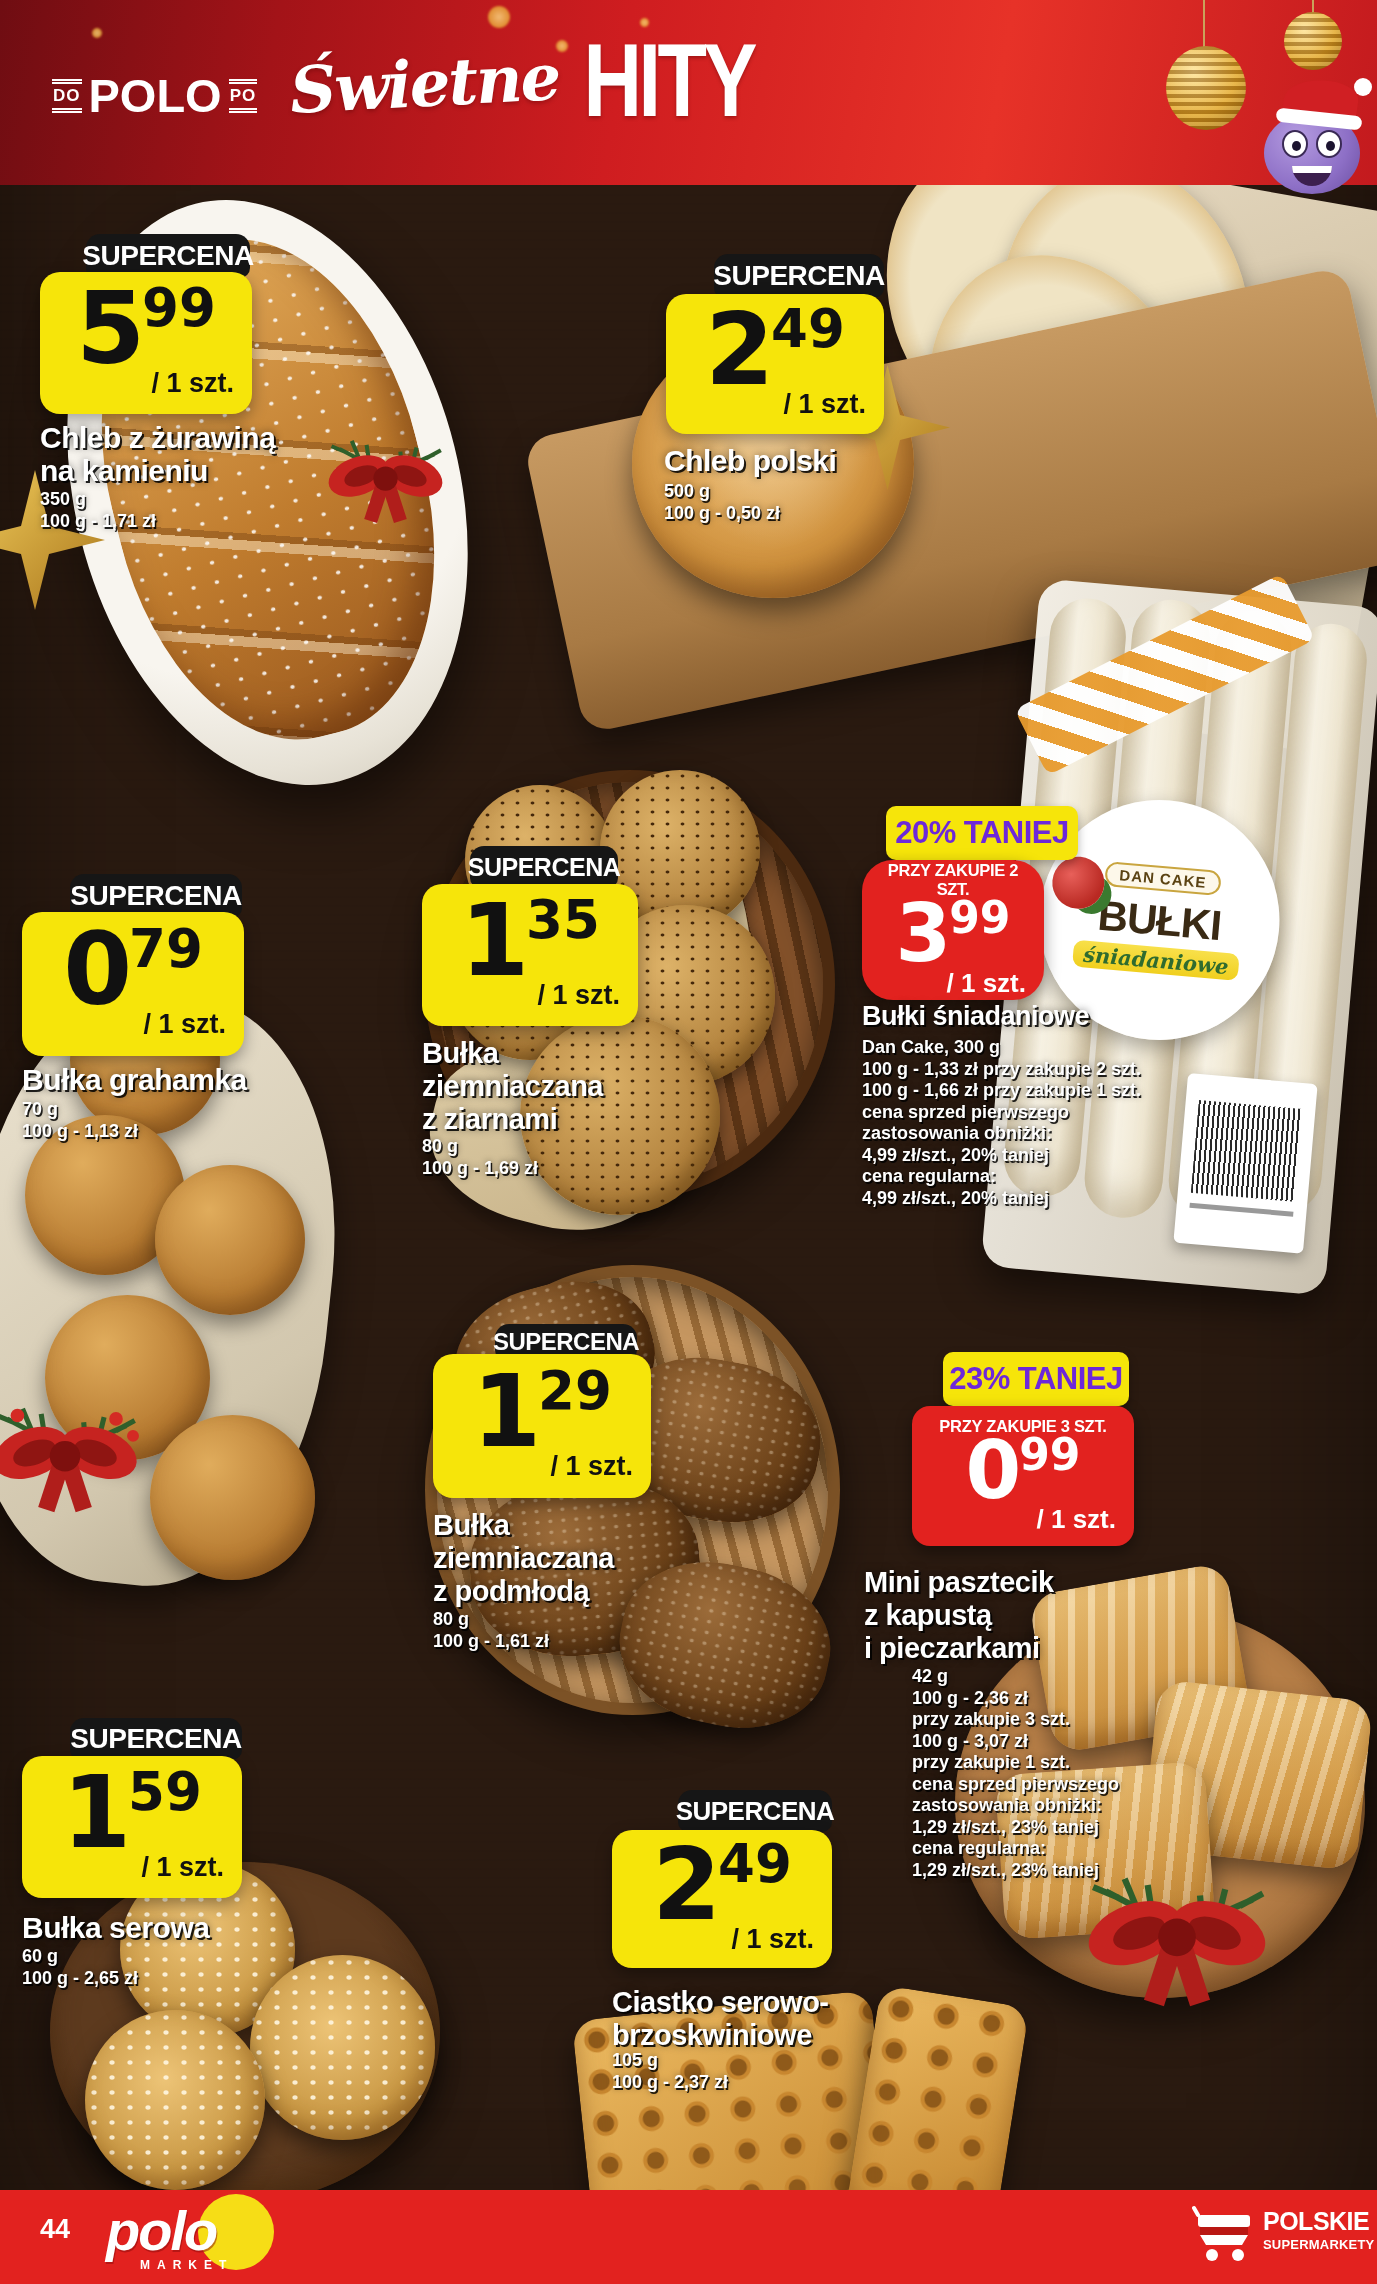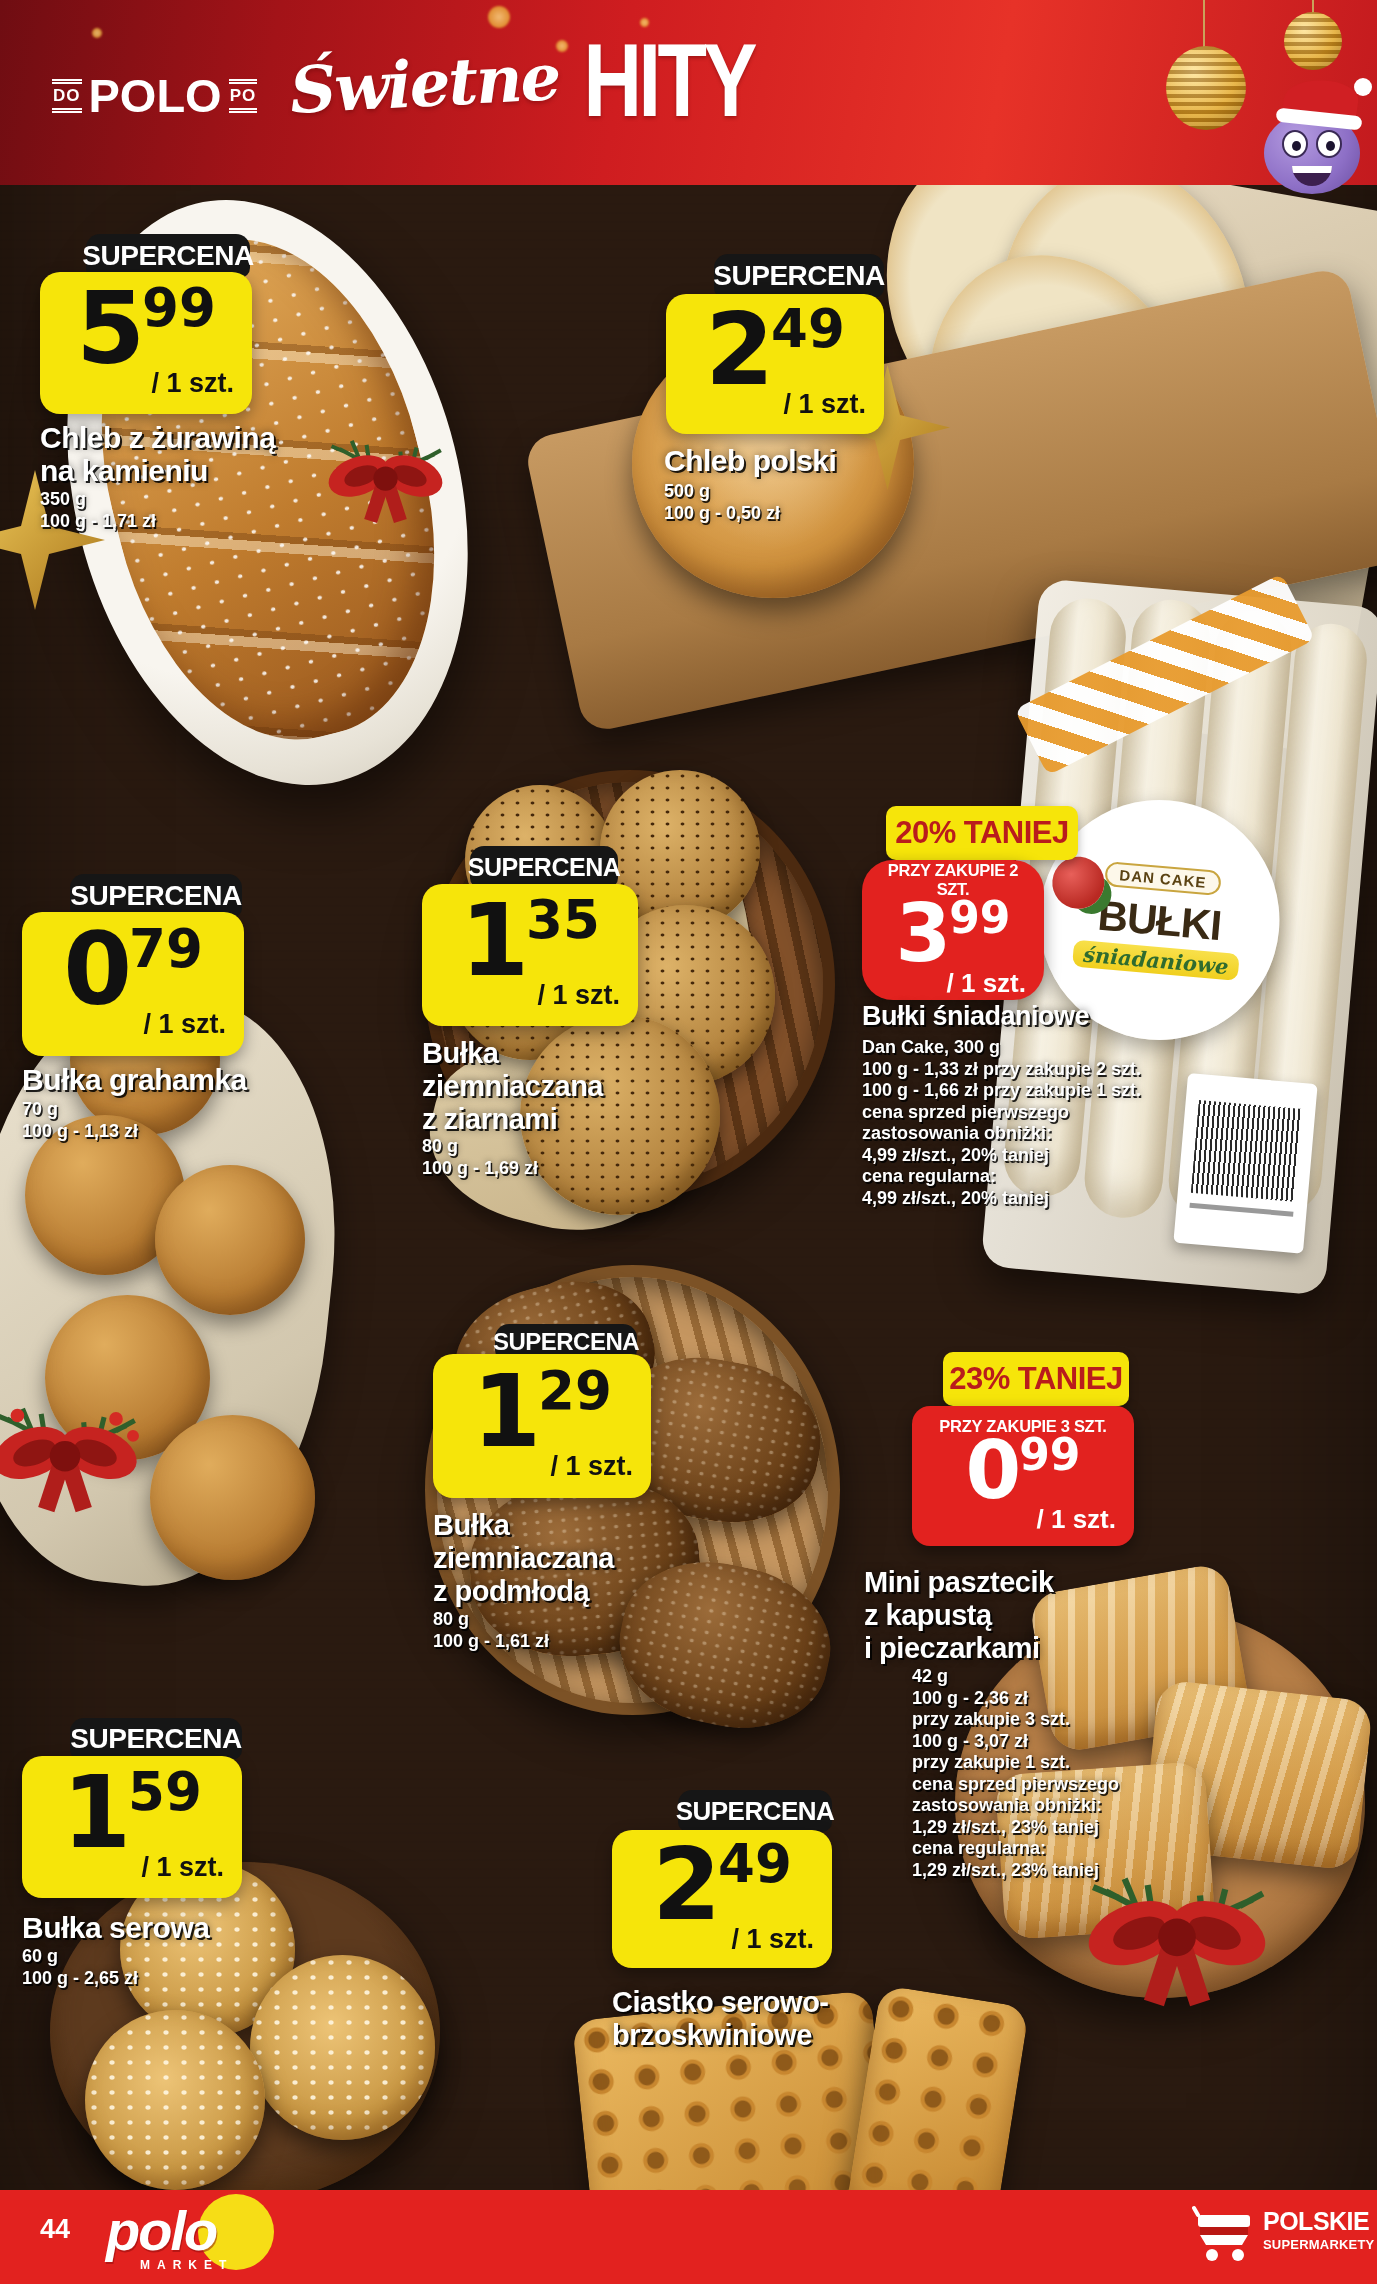--- a/index.html
+++ b/index.html
@@ -52,21 +52,21 @@
   .sc-badge{position:absolute;z-index:3;background:#161616;color:#fff;font-weight:700;
     display:flex;align-items:center;justify-content:center;border-radius:14px 14px 10px 10px;
     font-size:28px;letter-spacing:-.5px;}
   .ybox{position:absolute;z-index:4;background:#f6e50a;border-radius:20px;color:#111;
     display:flex;flex-direction:column;justify-content:center;padding:4px 10px 6px;
     box-shadow:0 6px 16px rgba(0,0,0,.35);}
   .prow{display:flex;justify-content:center;align-items:flex-start;line-height:.88;}
   .pmain{font-family:"DejaVu Sans",sans-serif;font-weight:700;font-size:99px;letter-spacing:-5px;}
   .psup{font-family:"DejaVu Sans",sans-serif;font-weight:700;font-size:53px;margin-top:0;margin-left:2px;}
   .punit{text-align:right;font-size:27px;font-weight:700;margin-top:-4px;padding-right:8px;}
-  .disc-badge{position:absolute;z-index:3;background:#f6e50a;color:#b91c1c;font-weight:700;
+  .disc-badge{position:absolute;z-index:3;background:#f6e50a;color:#6d28d9;font-weight:700;
     display:flex;align-items:center;justify-content:center;border-radius:10px;font-size:31px;letter-spacing:-.5px;
     box-shadow:0 4px 10px rgba(0,0,0,.3);}
   .rbox{position:absolute;z-index:4;background:#e2221f;border-radius:18px;color:#fff;
     display:flex;flex-direction:column;justify-content:center;padding:6px 10px;
     box-shadow:0 6px 16px rgba(0,0,0,.4);}
   .pcond{text-align:center;font-size:16.5px;font-weight:700;letter-spacing:-.3px;margin-bottom:0;}
   .rbox .pmain{font-size:80px;letter-spacing:-4px;}
   .rbox .psup{font-size:44px;}
   .rbox .punit{font-size:26px;margin-top:-2px;}
   .pre{white-space:pre-line;}
@@ -466,20 +466,22 @@
   <div class="sc-badge" style="left:678px;top:1790px;width:154px;height:42px;font-size:26px;">SUPERCENA</div>
   <div class="ybox" style="left:612px;top:1830px;width:220px;height:138px;">
     <div class="prow">
         <span class="pmain">2</span>
         <span class="psup">49</span>
       </div>
     <div class="punit">/ 1 szt.</div>
   </div>
   <div class="pname pre" style="left:612px;top:1986px;width:310px;font-size:29px;">Ciastko serowo-
 brzoskwiniowe</div>
+  <div class="pdet pre" style="left:612px;top:2050px;width:300px;">105 g
+100 g - 2,37 zł</div>
 
   <footer class="ftr">
     <div class="fpage">44</div>
     <div class="flogo">
       <span class="ycircle"></span>
       <span class="ptxt">polo</span>
       <span class="mtxt">MARKET</span>
     </div>
   </footer>
   <svg class="cart" width="64" height="58" viewBox="0 0 64 58">

